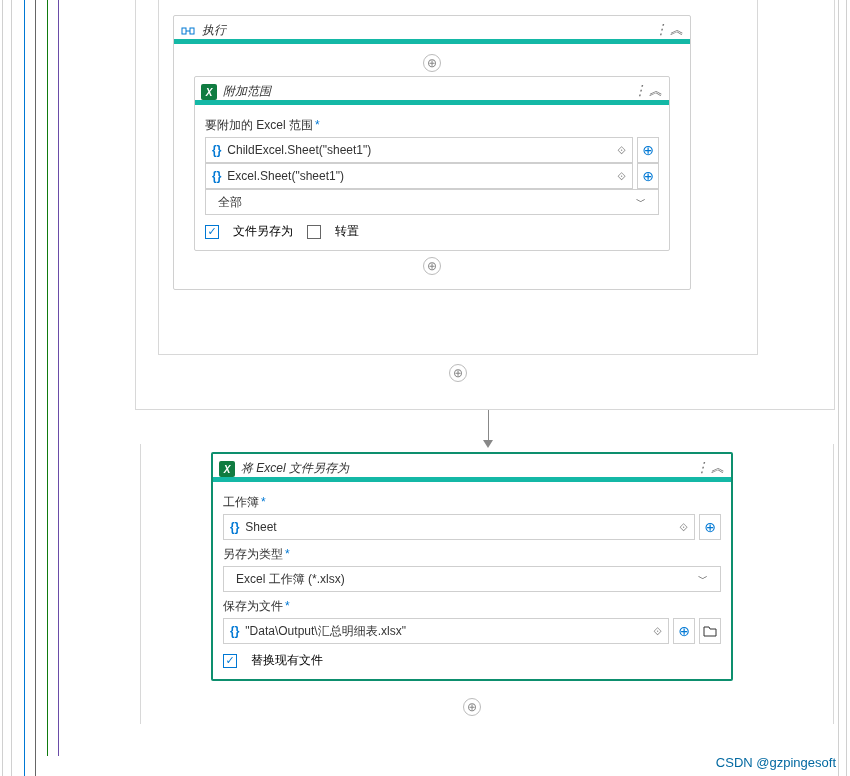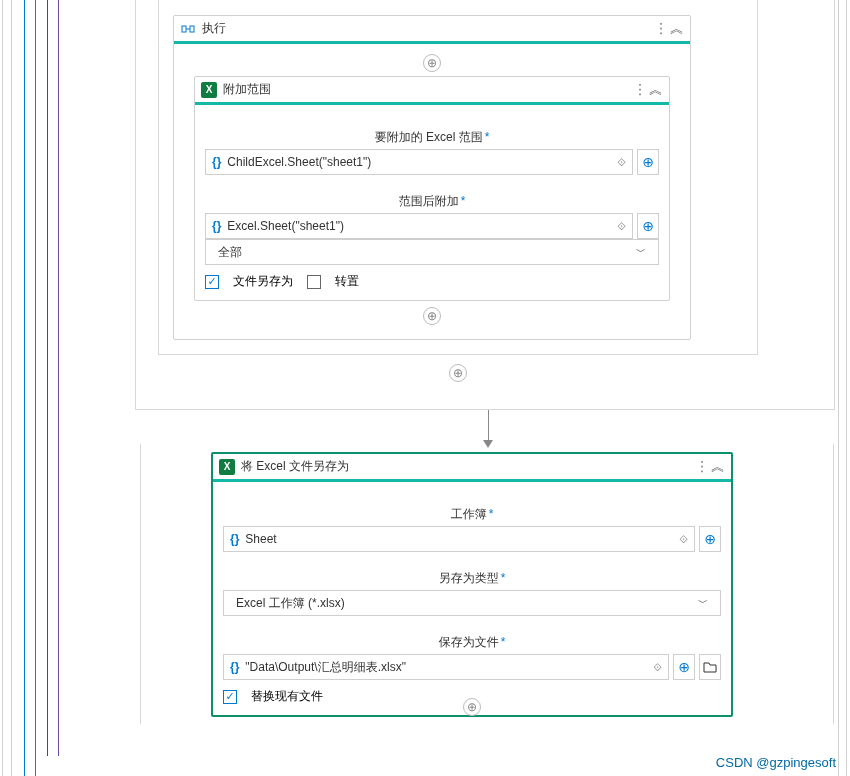--- a/index.html
+++ b/index.html
@@ -6,27 +6,27 @@
   body { margin: 0; background: #fff; width: 850px; height: 776px; overflow: hidden; position: relative; }
   .outer-left-lines { position: absolute; top: 0; left: 0; width: 100%; height: 100%; }
   .vline { position: absolute; top: 0; bottom: 0; width: 1px; }
   .vline.grey { background: #d0d0d0; }
   .vline.blue { background: #0078d4; }
   .vline.dark { background: #666; }
   .vline.green { background: #0f7b0f; }
   .vline.purple { background: #6a4ca8; }
   .main-area { position: absolute; left: 65px; right: 12px; top: 0; height: 763px; }
   .activity-box { background: #fff; border: 1px solid #d0d0d0; border-radius: 2px; position: relative; }
-  .activity-header { display: flex; align-items: center; height: 28px; padding: 0 6px; border-bottom: 3px solid #14b8a6; font-size: 12px; color: #333; }
+  .activity-header { display: flex; align-items: flex-end; height: 28px; padding: 0 6px; border-bottom: 5px solid #14b8a6; font-size: 12px; color: #333; font-style: italic; }
   .activity-header .title { flex: 1; margin-left: 6px; }
   .activity-header .actions { display: flex; gap: 2px; color: #777; font-size: 14px; }
   .activity-body { padding: 6px 10px 10px; }
   .excel-icon { width: 16px; height: 16px; background: #107c41; display: inline-flex; align-items: center; justify-content: center; color: #fff; font-size: 10px; font-weight: bold; border-radius: 2px; }
   .exec-icon { width: 16px; height: 16px; display: inline-flex; align-items: center; justify-content: center; }
-  .field-label { font-size: 12px; color: #333; margin: 18px 0 3px; text-align: center; }
+  .field-label { font-size: 12px; color: #333; margin: 6px 0 3px; }
   .required { color: #0078d4; margin-left: 2px; }
   .expr-row { display: flex; align-items: stretch; gap: 4px; }
   .expr-input { flex: 1; border: 1px solid #cfcfcf; background: #fff; height: 26px; display: flex; align-items: center; padding: 0 6px; font-size: 12px; color: #333; }
   .expr-input .brace { color: #0078d4; margin-right: 6px; font-weight: bold; }
   .expr-input .expand { margin-left: auto; color: #888; font-size: 11px; cursor: pointer; }
   .plus-btn { width: 22px; height: 26px; border: 1px solid #cfcfcf; background: #fff; display: flex; align-items: center; justify-content: center; color: #0078d4; cursor: pointer; font-size: 14px; }
   .folder-btn { width: 22px; height: 26px; border: 1px solid #cfcfcf; background: #fff; display: flex; align-items: center; justify-content: center; cursor: pointer; }
   .select-input { width: 100%; border: 1px solid #cfcfcf; background: #fff; height: 26px; display: flex; align-items: center; padding: 0 12px; font-size: 12px; color: #333; cursor: pointer; }
   .select-input .chev { margin-left: auto; color: #333; font-size: 10px; }
   .chk-row { display: flex; align-items: center; gap: 14px; margin-top: 8px; font-size: 12px; }
@@ -99,23 +99,20 @@
           </div>
           <div class="expr-row">
             <div class="expr-input">
               <span class="brace">{}</span>
               <span>ChildExcel.Sheet("sheet1")</span>
               <span class="expand">⟐</span>
             </div>
             <div class="plus-btn">⊕</div>
           </div>
 
-          <div class="field-label">
-            <span>范围后附加</span><span class="required">*</span>
-          </div>
           <div class="expr-row">
             <div class="expr-input">
               <span class="brace">{}</span>
               <span>Excel.Sheet("sheet1")</span>
               <span class="expand">⟐</span>
             </div>
             <div class="plus-btn">⊕</div>
           </div>
 
           <div class="select-input">

